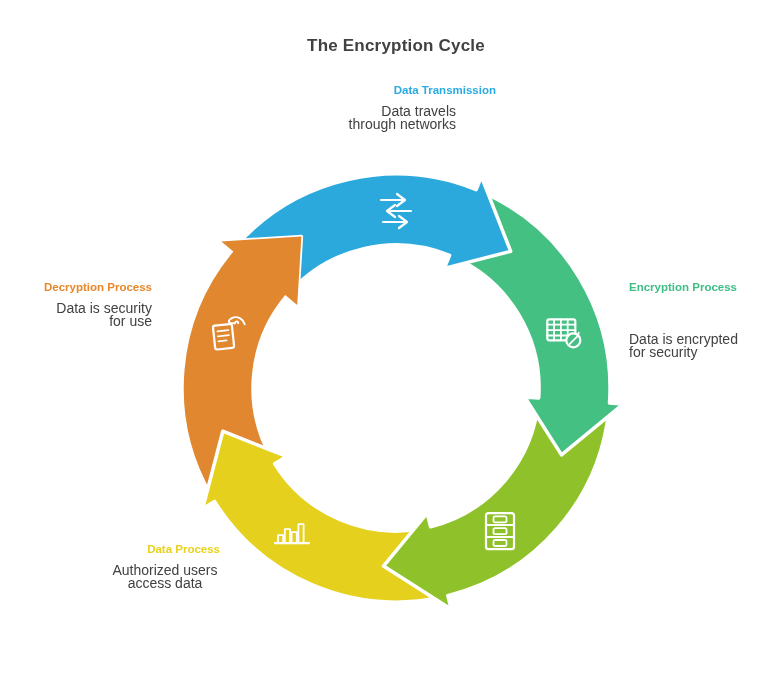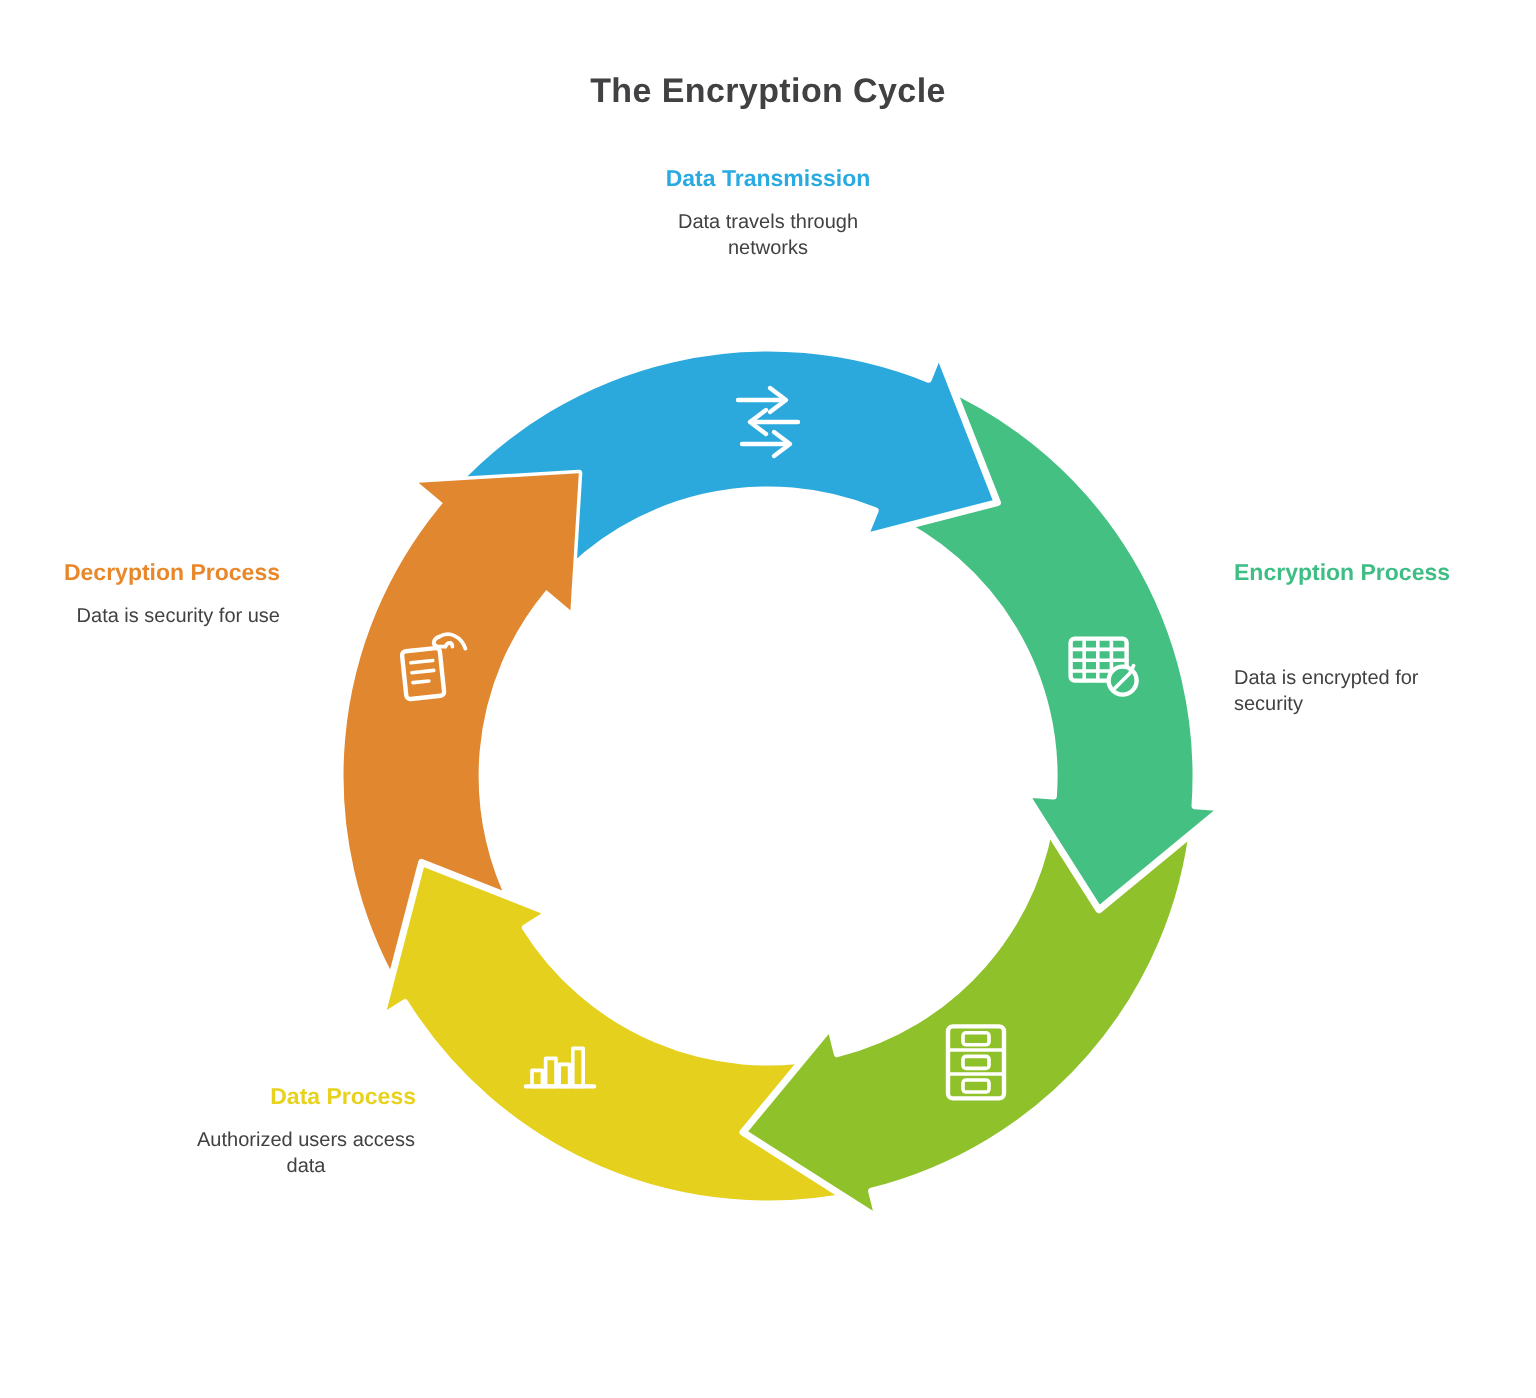--- a/index.html
+++ b/index.html
@@ -1,23 +1,23 @@
 <!DOCTYPE html>
 <html><head>
 <meta charset="utf-8">
 <style>
   html,body{margin:0;padding:0;}
   body{width:768px;height:699px;background:#ffffff;font-family:"Liberation Sans",sans-serif;position:relative;overflow:hidden;}
-  .stage{position:absolute;left:0;top:0;width:754px;height:699px;}
+  .stage{position:absolute;left:12px;top:0;width:754px;height:699px;}
   #ring{position:absolute;left:0;top:0;}
   .page-title{position:absolute;top:36px;left:0;width:768px;text-align:center;font-size:17px;font-weight:bold;color:#414042;letter-spacing:.2px;}
   .step-label{position:absolute;}
   .step-label h3{margin:0 0 9px 0;font-size:11.5px;font-weight:bold;white-space:nowrap;}
-  .step-label p{margin:0;font-size:10px;line-height:13px;color:#414042;font-weight:400;}
-  .align-c{text-align:center}.align-l{text-align:left}.align-r{text-align:right}
+  .step-label p{margin:0;font-size:14px;line-height:13px;color:#414042;font-weight:400;}
+  .align-c{text-align:right}.align-l{text-align:left}.align-r{text-align:right}
   #pos-top{left:284px;top:84px;width:200px;}
   #pos-top p{width:120px;margin:0 auto;}
   #pos-right{left:617px;top:281px;width:150px;}
   #pos-right p{width:110px;margin-top:40px;}
   #pos-left{left:-10px;top:281px;width:150px;}
   #pos-left p{width:108px;margin-left:auto;}
   #pos-bottom-right{left:539px;top:543px;width:150px;}
   #pos-bottom-right p{width:110px;}
   #pos-bottom-left{left:78px;top:543px;width:130px;}
   #pos-bottom-left p{width:110px;margin-left:auto;text-align:center;}

